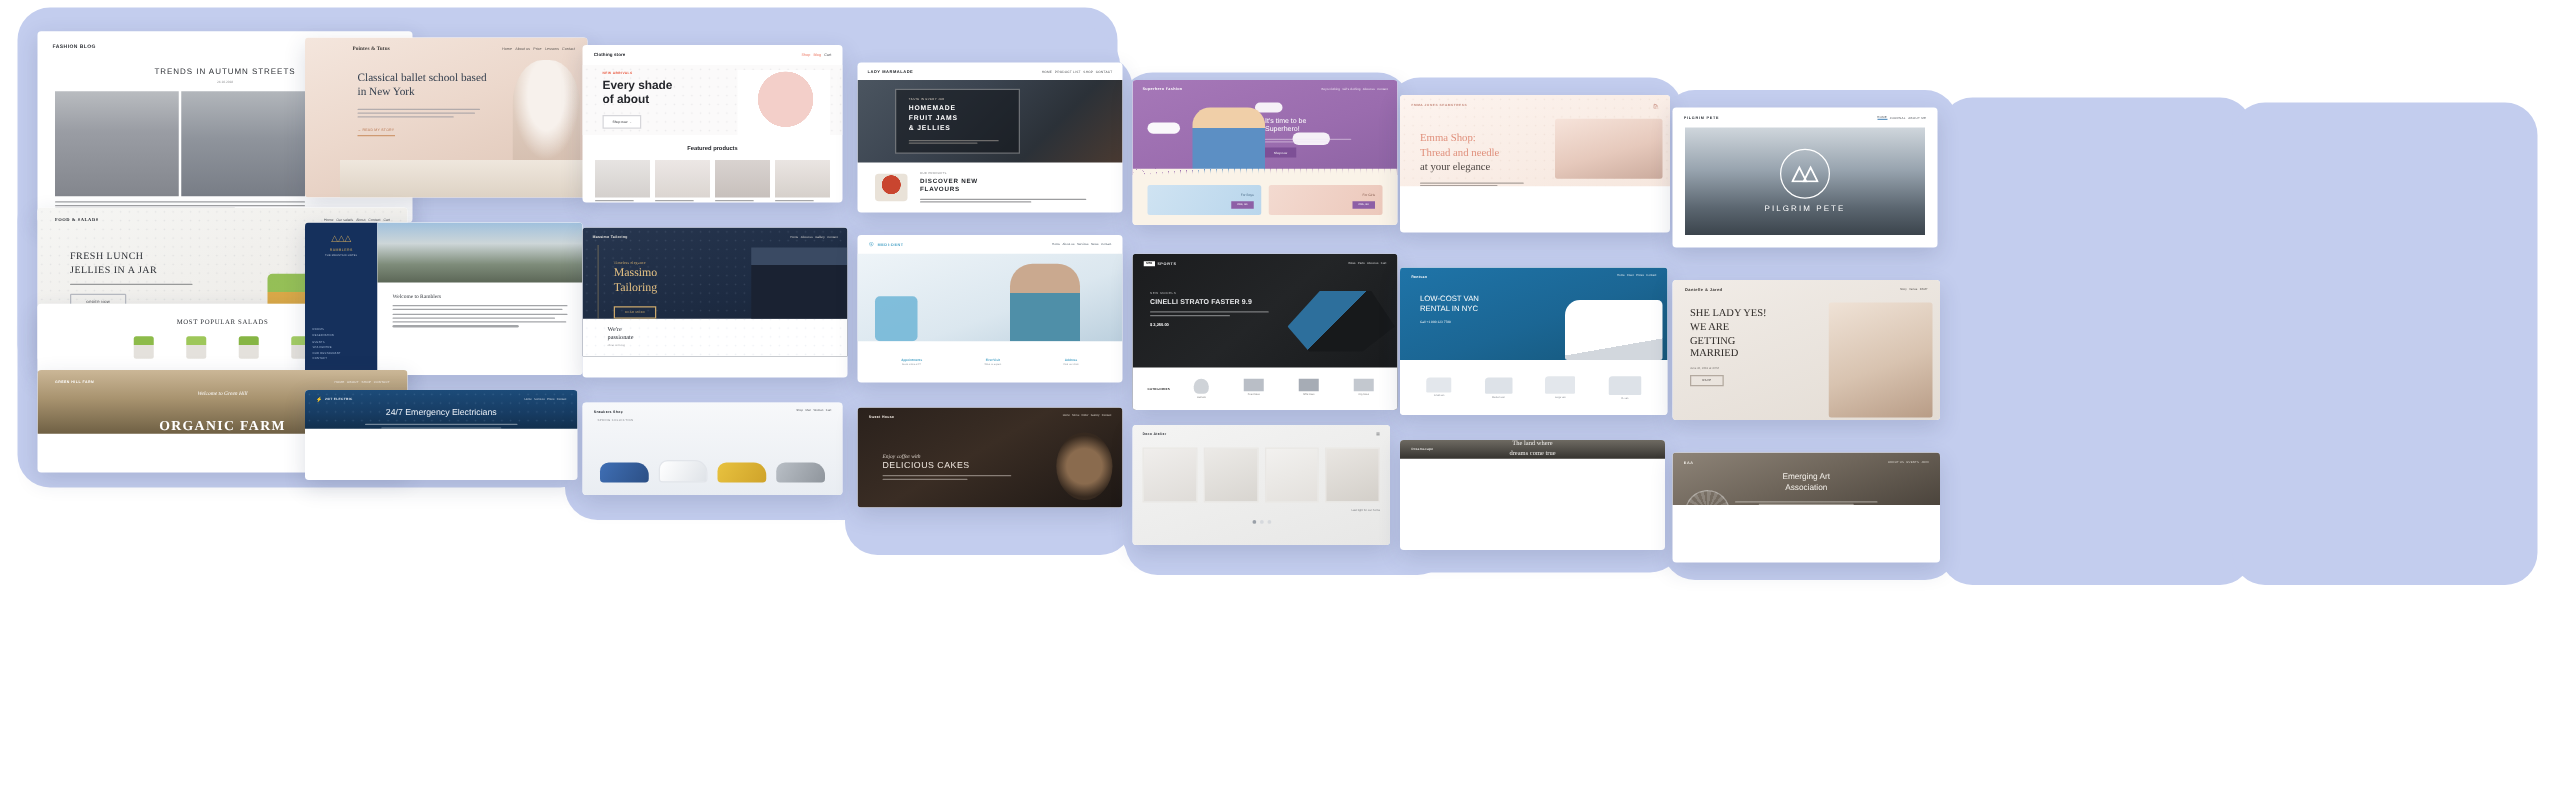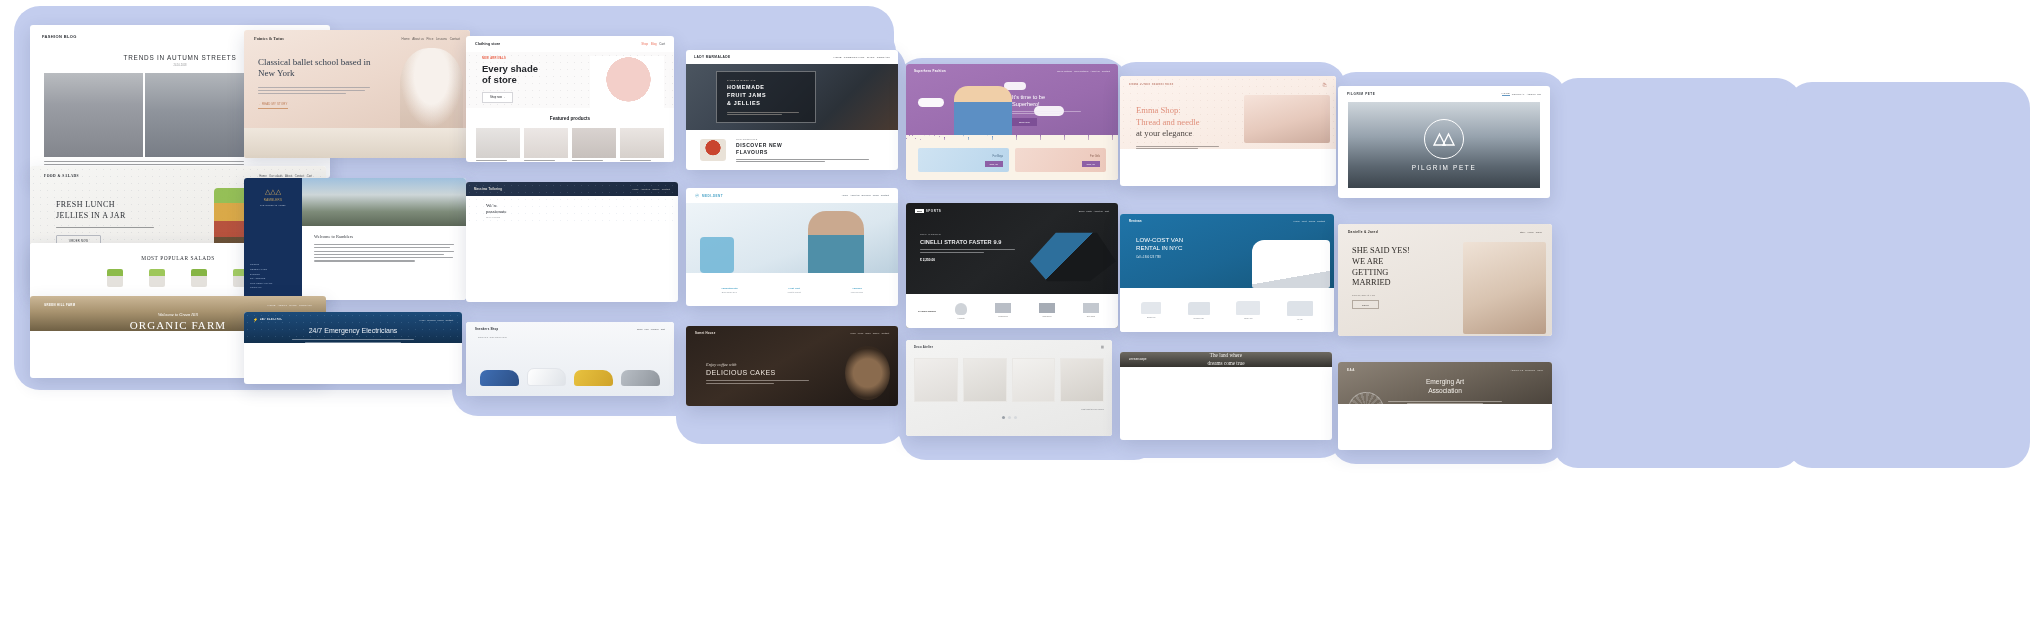--- a/index.html
+++ b/index.html
@@ -177,21 +177,21 @@
             </div>
             <div style="height:1px;background:#d8dade;margin:5px 0;"></div>
             <div style="font-size:3.4px;letter-spacing:.1em;font-weight:700;">SUBSCRIBE</div>
           </div>
         </div>
       </div>
     </div>
   </div>
 
   <div class="card" style="left:244px;top:30px;width:226px;height:128px;">
-    <div class="site img-ballet" style="font-size:3.2px;color:#3d3a38;">
+    <div class="site img-ballet" style="font-size:3.2px;color:#3d3a38;padding-left:28px;">
       <div class="nav" style="padding:6px 10px 0;">
         <div class="brand" style="font-size:4.2px;font-family:'Liberation Serif',serif;letter-spacing:.02em;">Pointes &amp; Tutus</div>
         <div class="navlinks" style="font-size:3px;">
           <span>Home</span>
           <span>About us</span>
           <span>Price</span>
           <span>Lessons</span>
           <span>Contact</span>
         </div>
       </div>
@@ -223,21 +223,21 @@
           <span>Shop</span>
           <span>Blog</span>
           <span style="color:#24262b;">Cart</span>
         </div>
       </div>
       <div class="hero" style="background:#fbfafa;display:flex;align-items:center;flex:0 0 56px;position:relative;">
         <div class="dots" style="position:absolute;inset:0;color:#9a9aa2;"></div>
         <div style="position:relative;padding-left:16px;flex:0 0 52%;">
           <div style="font-size:2.6px;letter-spacing:.14em;color:#e8563c;font-weight:700;">NEW ARRIVALS</div>
           <div style="font-size:9.5px;font-weight:700;line-height:1.2;margin-top:3px;">Every shade</div>
-          <div style="font-size:9.5px;font-weight:700;line-height:1.2;">of store</div>
+          <div style="font-size:9.5px;font-weight:700;line-height:1.2;">of about</div>
           <div class="btn" style="margin-top:7px;font-size:2.7px;padding:3px 7px;background:#fff;color:#24262b;border-color:#d6d6da;">Shop now  →</div>
         </div>
         <div style="flex:1;position:relative;height:100%;">
           <div class="img-hat" style="position:absolute;inset:4px 10px 0 0;"></div>
         </div>
       </div>
       <div style="flex:1;padding:8px 10px 0;">
         <div style="text-align:center;font-size:4.6px;font-weight:700;">Featured products</div>
         <div style="display:flex;gap:4px;margin-top:7px;">
           <div style="flex:1;">
@@ -403,21 +403,21 @@
       <div class="nav" style="padding:8px 14px;position:relative;">
         <div class="brand" style="font-family:'Liberation Serif',serif;font-size:3.6px;letter-spacing:.12em;">FOOD &amp; SALADS</div>
         <div class="navlinks" style="font-size:2.8px;">
           <span>Home</span>
           <span>Our salads</span>
           <span>About</span>
           <span>Contact</span>
           <span>Cart</span>
         </div>
       </div>
-      <div class="hero" style="display:flex;position:relative;">
+      <div class="hero" style="display:flex;position:relative;align-items:center;">
         <div style="flex:0 0 50%;padding:14px 0 0 26px;">
           <div style="font-family:'Liberation Serif',serif;font-size:8px;letter-spacing:.05em;line-height:1.35;">
             <div>FRESH LUNCH</div>
             <div>JELLIES IN A JAR</div>
           </div>
           <div class="lines" style="margin-top:5px;gap:1.6px;">
             <div class="ln" style="height:1.1px;width:66%;"></div>
           </div>
           <div class="btn" style="margin-top:7px;font-size:2.6px;letter-spacing:.12em;padding:4px 12px;border-color:#b7bac1;border-radius:1px;">ORDER NOW</div>
         </div>
@@ -486,20 +486,28 @@
       <div class="nav" style="padding:5px 8px;position:relative;">
         <div class="brand" style="font-size:2.8px;letter-spacing:.08em;">Massimo Tailoring</div>
         <div class="navlinks" style="font-size:2.4px;">
           <span>Home</span>
           <span>About us</span>
           <span>Gallery</span>
           <span>Contact</span>
         </div>
       </div>
       <div class="hero" style="display:flex;position:relative;">
+        <div style="flex:0 0 52%;padding:12px 0 0 20px;border-left:1px solid rgba(201,168,104,.35);margin-left:12px;padding-left:12px;">
+          <div style="font-family:'Liberation Serif',serif;font-size:3.2px;color:#cba86b;letter-spacing:.04em;">Timeless elegance</div>
+          <div style="font-family:'Liberation Serif',serif;font-size:9.5px;line-height:1.25;color:#e4c083;margin-top:2px;">
+            <div>Massimo</div>
+            <div>Tailoring</div>
+          </div>
+          <div class="btn" style="margin-top:7px;font-size:2.3px;letter-spacing:.12em;padding:3px 8px;border-color:#cba86b;color:#cba86b;">READ MORE</div>
+        </div>
         <div style="flex:1;position:relative;">
           <div style="position:absolute;left:0;right:0;bottom:0;top:2px;
                       background:linear-gradient(180deg,#3a4a63 0 24%,#1a2232 24% 100%);"></div>
         </div>
       </div>
       <div style="flex:0 0 30px;background:#fff;color:#2a2e36;display:flex;align-items:center;padding-left:20px;">
         <div style="font-family:'Liberation Serif',serif;font-size:5px;line-height:1.3;">
           <div>We're</div>
           <div>passionate</div>
           <div style="font-size:2.4px;opacity:.5;">about tailoring</div>
@@ -647,21 +655,21 @@
         <div class="brand" style="font-size:3.2px;letter-spacing:.1em;">Danielle &amp; Jared</div>
         <div class="navlinks" style="font-size:2.3px;">
           <span>Story</span>
           <span>Venue</span>
           <span>RSVP</span>
         </div>
       </div>
       <div class="hero" style="display:flex;">
         <div style="flex:0 0 52%;padding:6px 0 0 14px;">
           <div style="font-family:'Liberation Serif',serif;font-size:8.4px;line-height:1.28;">
-            <div>SHE SAID YES!</div>
+            <div>SHE LADY YES!</div>
             <div>WE ARE</div>
             <div>GETTING</div>
             <div>MARRIED</div>
           </div>
           <div style="margin-top:5px;font-size:2.3px;opacity:.6;">June 30, 2019 at 4 PM</div>
           <div class="btn" style="margin-top:4px;font-size:2.2px;letter-spacing:.14em;padding:2.5px 9px;border-color:#b3a99f;">RSVP</div>
         </div>
         <div style="flex:1;position:relative;">
           <div style="position:absolute;inset:2px 6px 2px 0;
                       background:linear-gradient(160deg,#efe2d6,#d8c3b0 55%,#b89c86);border-radius:2px;"></div>
@@ -676,21 +684,21 @@
         <div class="brand" style="font-size:2.8px;letter-spacing:.14em;">GREEN HILL FARM</div>
         <div class="navlinks" style="font-size:2.4px;letter-spacing:.1em;">
           <span>HOME</span>
           <span>ABOUT</span>
           <span>SHOP</span>
           <span>CONTACT</span>
         </div>
       </div>
       <div style="text-align:center;margin-top:16px;">
         <div style="font-family:'Liberation Serif',serif;font-style:italic;font-size:4.4px;">Welcome to Green Hill</div>
-        <div style="font-family:'Liberation Serif',serif;font-size:11px;letter-spacing:.1em;margin-top:2px;">ORGANIC FARM</div>
+        <div style="font-family:'Liberation Serif',serif;font-size:11px;letter-spacing:.1em;margin-top:18px;font-weight:bold;">ORGANIC FARM</div>
       </div>
     </div>
   </div>
 
   <div class="card" style="left:244px;top:312px;width:218px;height:72px;">
     <div class="site img-elec" style="font-size:2.7px;color:#e9eef5;position:relative;">
       <div class="dots" style="position:absolute;inset:0;color:#9fc0e0;"></div>
       <div class="nav" style="padding:5px 9px;position:relative;">
         <div style="display:flex;align-items:center;gap:2px;">
           <span style="font-size:4px;color:#f2c244;">⚡</span>

